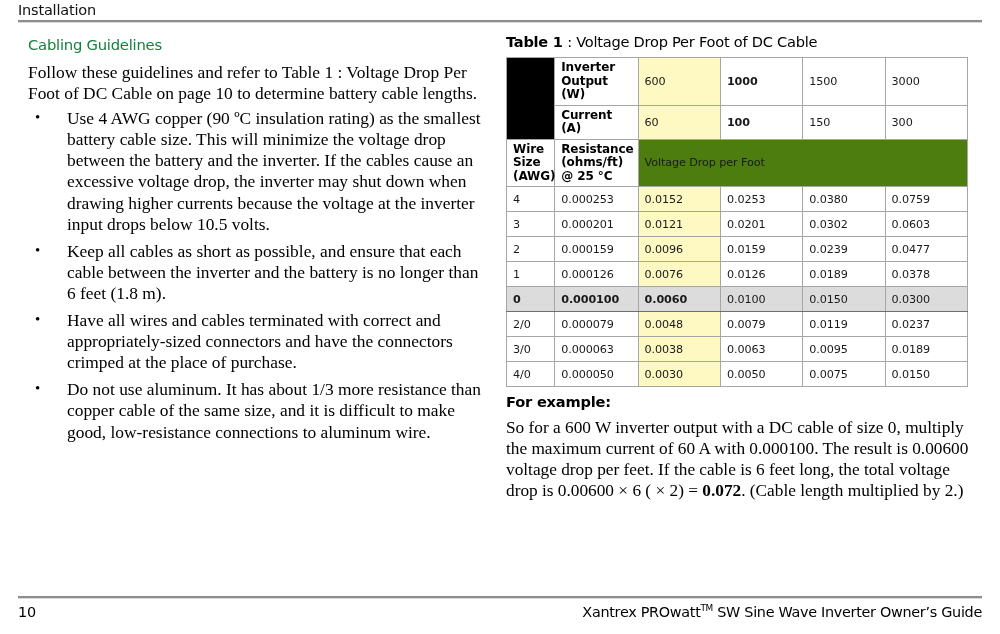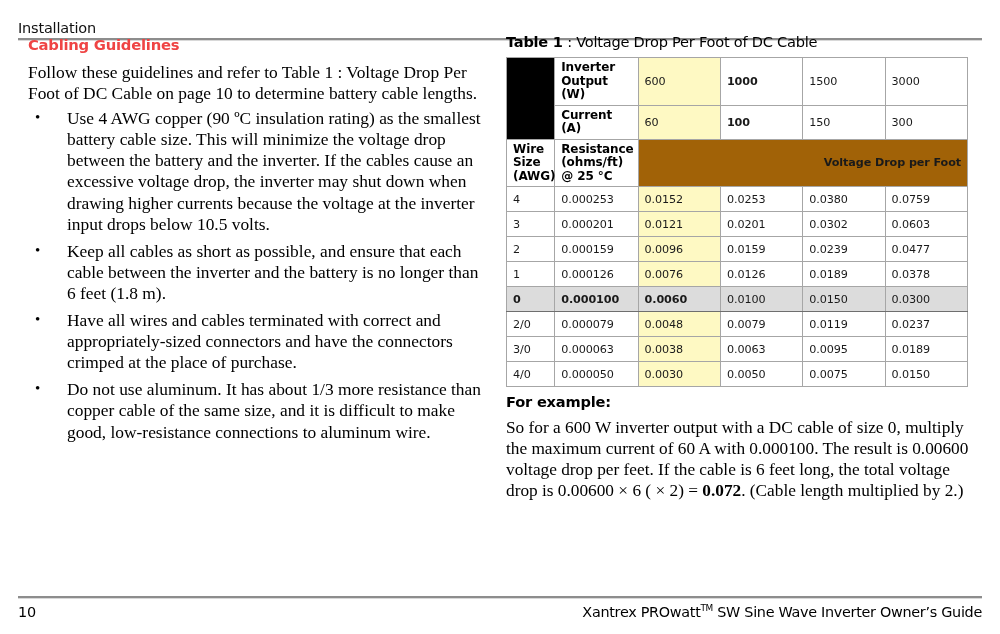--- a/index.html
+++ b/index.html
@@ -13,21 +13,21 @@
     position: relative;
     font-family: "Liberation Serif", "DejaVu Serif", serif;
     color: #000000;
     overflow: hidden;
   }
 
   
   #running-header {
     position: absolute;
     left: 18px;
-    top: 20px;
+    top: 2px;
     width: 964px;
   }
   #running-header .hdr-text {
     font-family: "DejaVu Sans", "Liberation Sans", sans-serif;
     font-size: 14.5px;
     letter-spacing: -0.2px;
     color: #111;
     padding-bottom: 2px;
   }
   #running-header .hdr-rule {
@@ -47,24 +47,24 @@
   #right-col {
     position: absolute;
     left: 506px;
     top: 30px;
     width: 478px;
   }
 
   h2.section-title {
     font-family: "DejaVu Sans", "Liberation Sans", sans-serif;
     font-size: 14.8px;
-    font-weight: bold;
+    font-weight: normal;
     letter-spacing: -0.25px;
     margin: 6px 0 9px 10px;
-    color: #ef4444;
+    color: #15803d;
   }
 
   p.body-par {
     font-size: 17.4px;
     line-height: 21.1px;
     margin: 0 0 4px 10px;
     text-align: left;
   }
 
   ul.bullets {
@@ -124,27 +124,27 @@
   }
   td.blackbox {
     background: #000000;
     border: 1px solid #000000;
   }
   td.shade   { background: #fef9c3; }
   td.rowhl   { background: #dcdcdc; }
   tr.hl-row td { border-top: 1.6px solid #6e6e6e; border-bottom: 1.6px solid #6e6e6e; }
   td.bold    { font-weight: bold; color: #000; }
   td.vdrop {
-    text-align: right;
-    font-weight: bold;
+    text-align: left;
+    font-weight: normal;
     font-size: 14.6px;
     letter-spacing: -0.2px;
     color: #000;
     height: 46px;
-    background: #a16207;
+    background: #4d7c0f;
   }
   td.numcell { font-size: 11.4px; }
   .col-w1 { width: 48px; }
   .col-w2 { width: 83px; }
   .col-v  { width: 82px; }
 
   
   .note-par {
     font-size: 17.2px;
     line-height: 20.6px;

